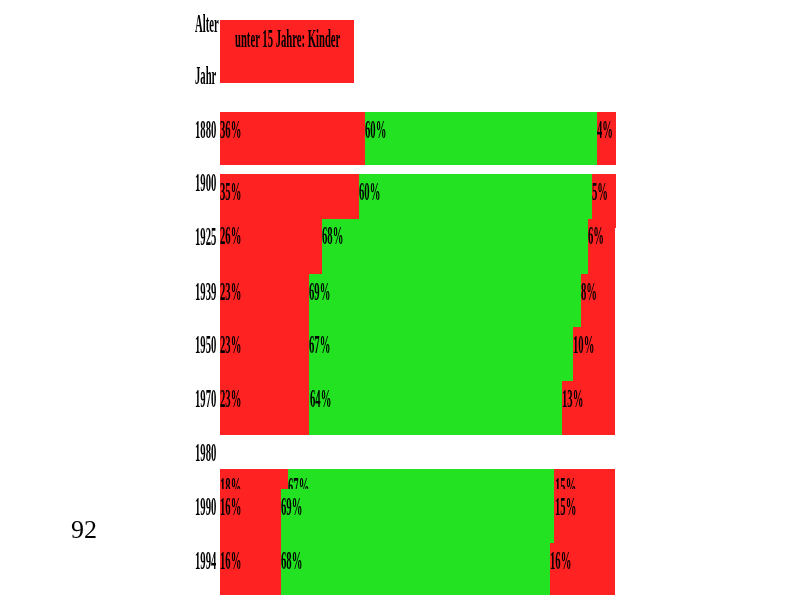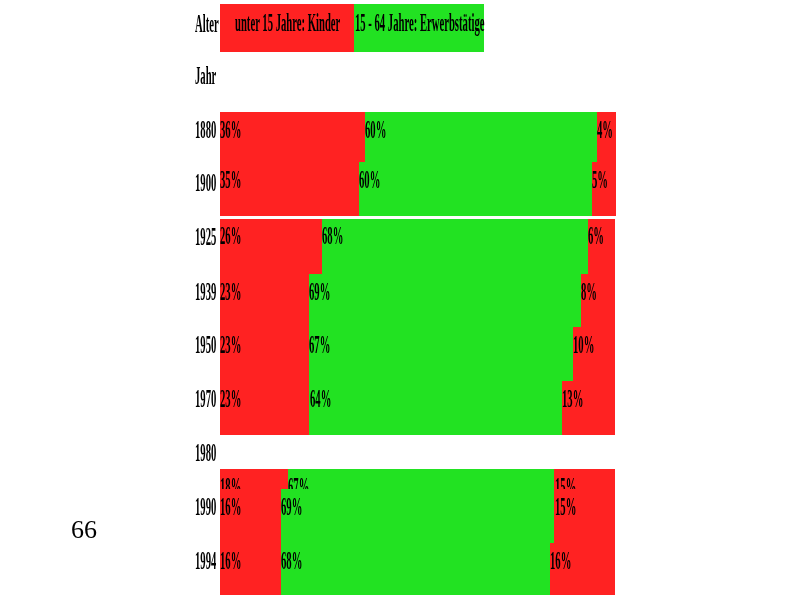--- a/index.html
+++ b/index.html
@@ -20,21 +20,21 @@
     transform:scaleX(0.41) translateZ(0);
     transform-origin:left top;
   }
 
   
   #alter-label{left:195px;top:10.6px;}
   #jahr-label{left:195px;top:63.2px;}
 
   
   #legend{position:absolute;left:220px;top:4px;width:395.5px;height:53.3px;}
-  #legend .seg{position:absolute;top:0;height:48px;}
+  #legend .seg{position:absolute;top:16px;height:63px;}
   #legend .seg .cnd{top:6.2px;}
 
   
   #plot{position:absolute;left:220px;top:112px;width:396px;height:484px;}
   .row{position:absolute;left:0;width:444px;}
   .row .s{position:absolute;top:0;bottom:0;}
   .row .cnd{top:4.8px;}
 
   
   .ytick{position:absolute;}
@@ -49,35 +49,32 @@
 
 <div id="page">
 
   <div class="cnd" id="alter-label">Alter</div>
   <div class="cnd" id="jahr-label">Jahr</div>
 
   <div id="legend">
     <div class="seg" style="left: 0px; width: 133.9px; background: rgb(255, 34, 34);">
       <div class="cnd" style="left: 15.4906px;">unter 15 Jahre: Kinder</div>
     </div>
-    <div class="seg" style="left: 133.9px; width: 130.2px; background: rgb(34, 226, 34);">
-      <div class="cnd" style="left: 1.56164px;">15 - 64 Jahre: Erwerbstätige</div>
-    </div>
   </div>
 
   <div id="plot">
     <div class="row" style="top: 0px; height: 53.2px;">
       <div class="s" style="left: 0px; width: 145.4px; background: rgb(255, 34, 34);"></div>
       <div class="s" style="left: 144.8px; width: 232.3px; background: rgb(34, 226, 34);"></div>
       <div class="s" style="left: 376.5px; width: 19px; background: rgb(255, 34, 34);"></div>
       <div class="cnd" style="left: 0.2px;">36%</div>
       <div class="cnd" style="left: 145px;">60%</div>
       <div class="cnd" style="left: 376.7px;">4%</div>
     </div>
-    <div class="row" style="top: 50px; height: 53.5px;">
+    <div class="row" style="top: 62px; height: 53.5px;">
       <div class="s" style="left: 0px; width: 139.1px; background: rgb(255, 34, 34);"></div>
       <div class="s" style="left: 138.5px; width: 233.6px; background: rgb(34, 226, 34);"></div>
       <div class="s" style="left: 371.5px; width: 24px; background: rgb(255, 34, 34);"></div>
       <div class="cnd" style="left: 0.2px;">35%</div>
       <div class="cnd" style="left: 138.7px;">60%</div>
       <div class="cnd" style="left: 371.7px;">5%</div>
     </div>
     <div class="row" style="top: 106.7px; height: 55.4px;">
       <div class="s" style="left: 0px; width: 102.2px; background: rgb(255, 34, 34);"></div>
       <div class="s" style="left: 101.6px; width: 266.9px; background: rgb(34, 226, 34);"></div>
@@ -141,15 +138,15 @@
     <div class="cnd ytick" style="top: 170px; left: 194.68px;">1900</div>
     <div class="cnd ytick" style="top: 223.5px; left: 194.68px;">1925</div>
     <div class="cnd ytick" style="top: 278.9px; left: 194.68px;">1939</div>
     <div class="cnd ytick" style="top: 332.1px; left: 194.68px;">1950</div>
     <div class="cnd ytick" style="top: 385.8px; left: 194.68px;">1970</div>
     <div class="cnd ytick" style="top: 439.9px; left: 194.68px;">1980</div>
     <div class="cnd ytick" style="top: 494.2px; left: 194.68px;">1990</div>
     <div class="cnd ytick" style="top: 547.8px; left: 194.68px;">1994</div>
   </div>
 
-  <div id="page-number">66</div>
+  <div id="page-number">92</div>
 
 </div>
 
 </body></html>

